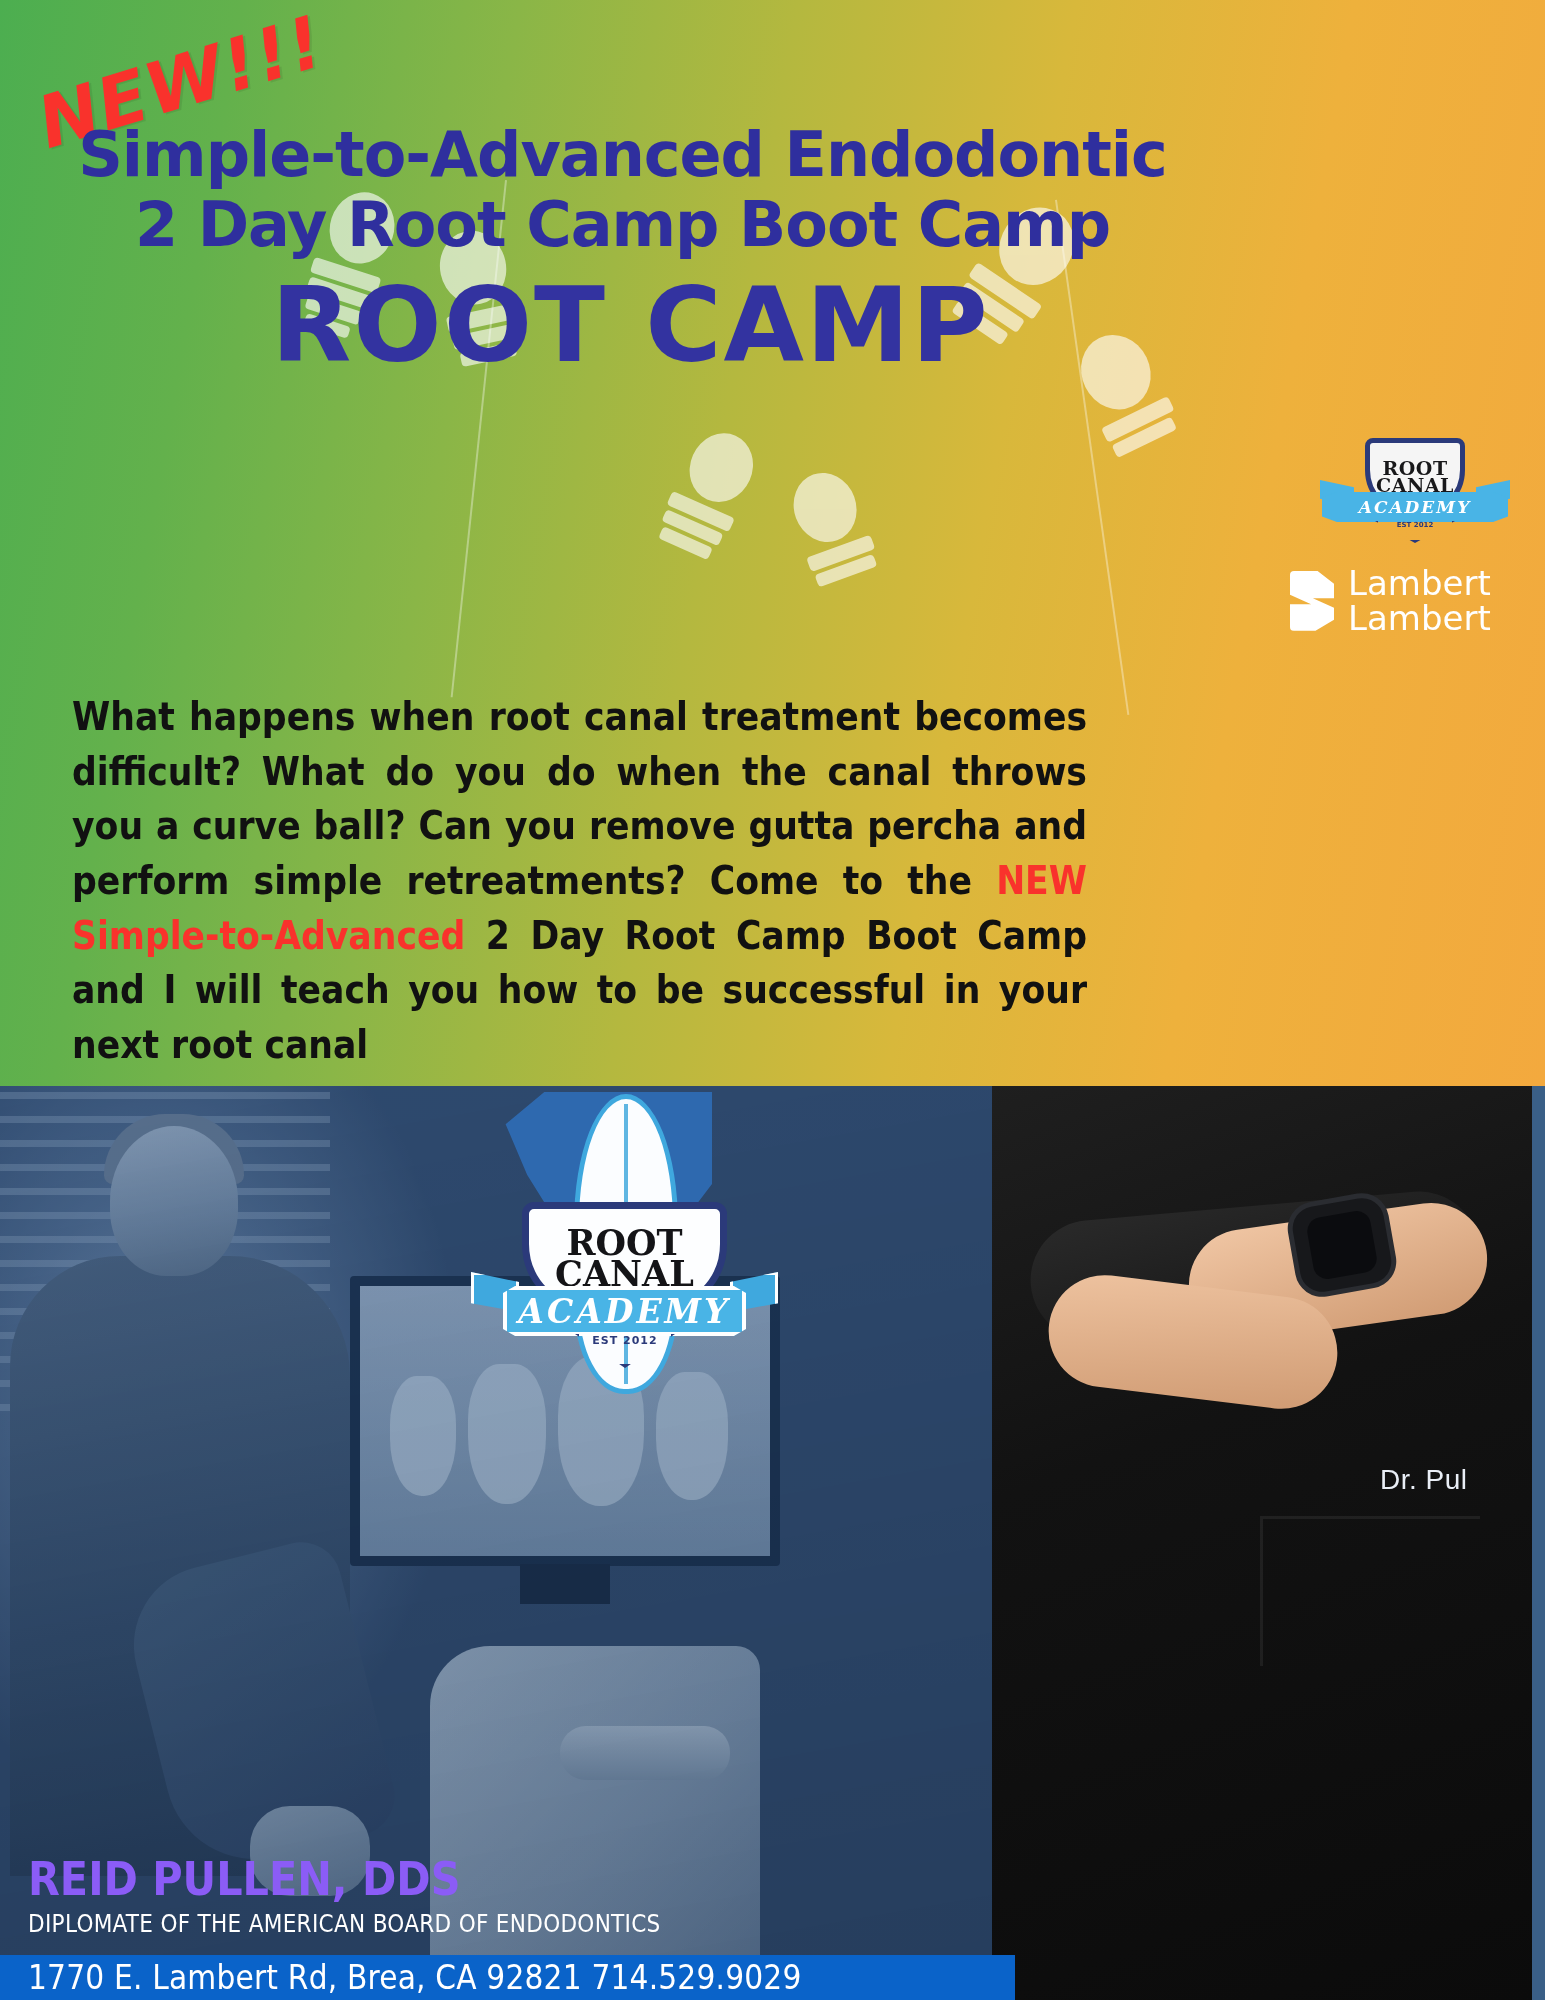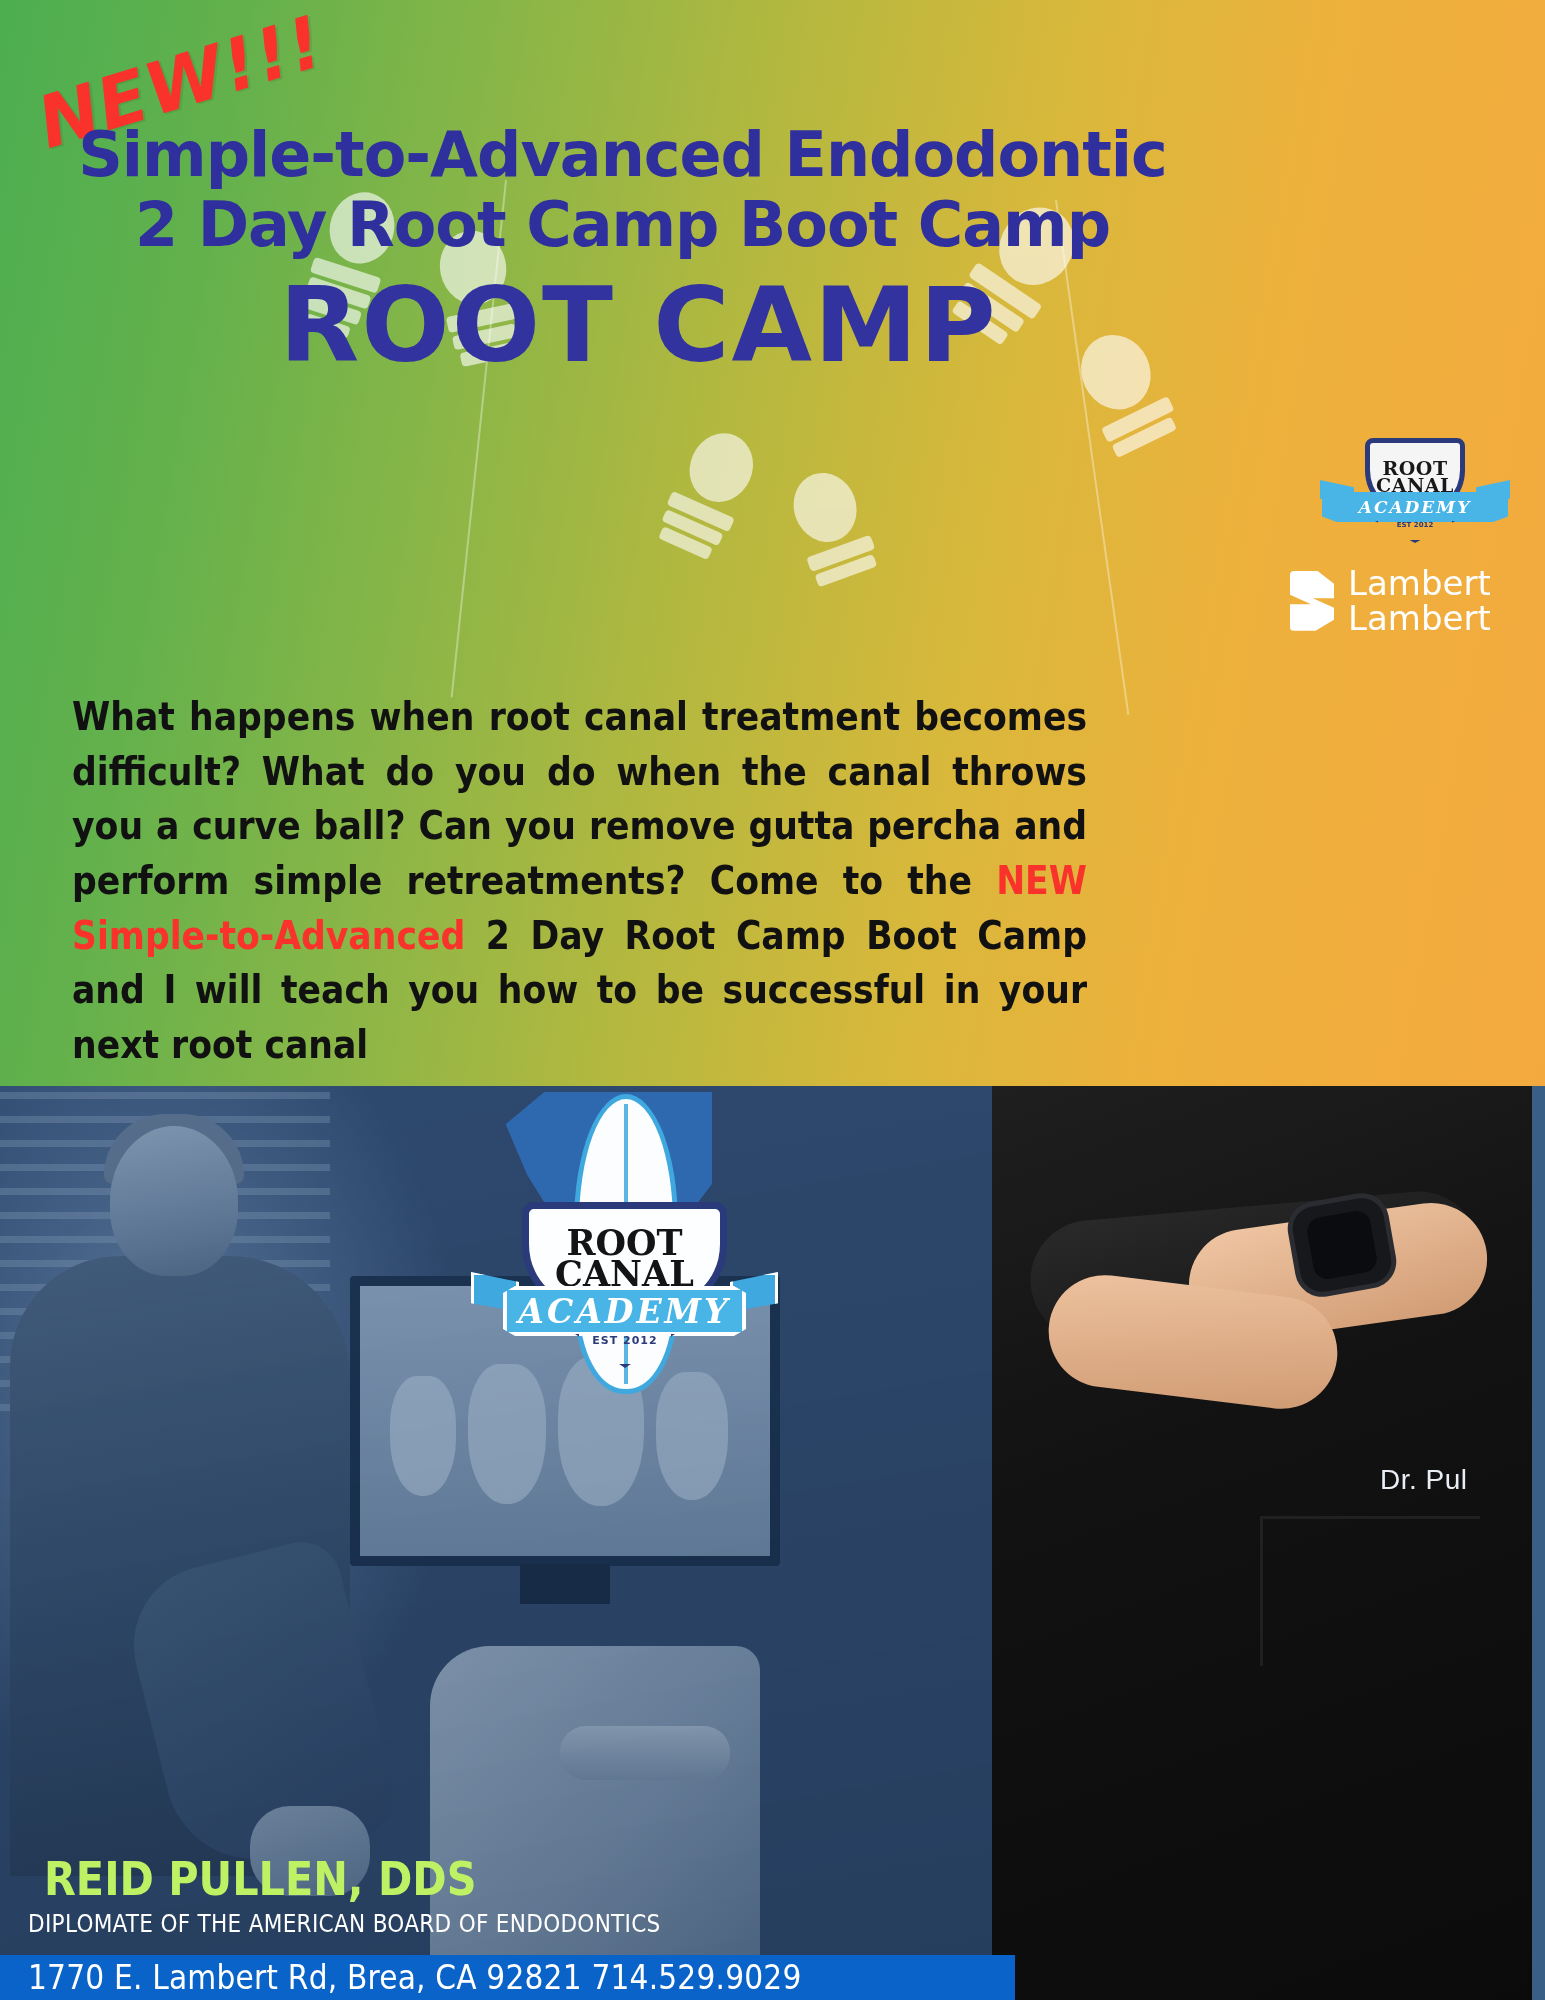--- a/index.html
+++ b/index.html
@@ -42,21 +42,21 @@
     color:#2f2f9e;
     font-family:"DejaVu Sans", sans-serif;
     font-weight:bold;
     font-size:62px;line-height:1.13;
     letter-spacing:-1px;
   }
   .headline .hl-2{display:block;}
 
   
   .wordmark{
-    position:absolute;left:16px;top:278px;width:1245px;text-align:center;
+    position:absolute;left:8px;top:278px;width:1245px;text-align:center;
     font-family:"DejaVu Sans", sans-serif;
     font-weight:bold;
     letter-spacing:2px;
     line-height:.92;
   }
   .wm-1{display:block;font-size:104px;color:#3333a0;}
   .wm-2{display:block;font-size:104px;color:#2f72c6;}
 
   
   .rca-badge{position:absolute;left:1320px;top:436px;width:190px;height:110px;}
@@ -257,22 +257,22 @@
   }
   .doc-name{
     position:absolute;left:420px;top:948px;
     color:#e9eef6;font-size:28px;font-family:"Liberation Sans", sans-serif;
     letter-spacing:.5px;white-space:nowrap;
   }
 
   
   .footer-block{position:absolute;left:0;top:1855px;width:1015px;}
   .f-name{
-    color:#bef264;font-family:"DejaVu Sans Condensed","DejaVu Sans", sans-serif;
-    font-weight:bold;font-size:46px;letter-spacing:0px;margin-left:44px;line-height:1.06;
+    color:#8b5cf6;font-family:"DejaVu Sans Condensed","DejaVu Sans", sans-serif;
+    font-weight:bold;font-size:46px;letter-spacing:0px;margin-left:28px;line-height:1.06;
   }
   .f-spec{
     color:#fff;font-family:"DejaVu Sans Condensed","DejaVu Sans", sans-serif;
     font-size:40px;margin-left:28px;line-height:1.12;font-weight:normal;
   }
   .f-dip{
     color:#fff;font-family:"DejaVu Sans Condensed","DejaVu Sans", sans-serif;
     font-size:24px;margin-left:28px;margin-top:6px;letter-spacing:.3px;
   }
   .blue-bar{

